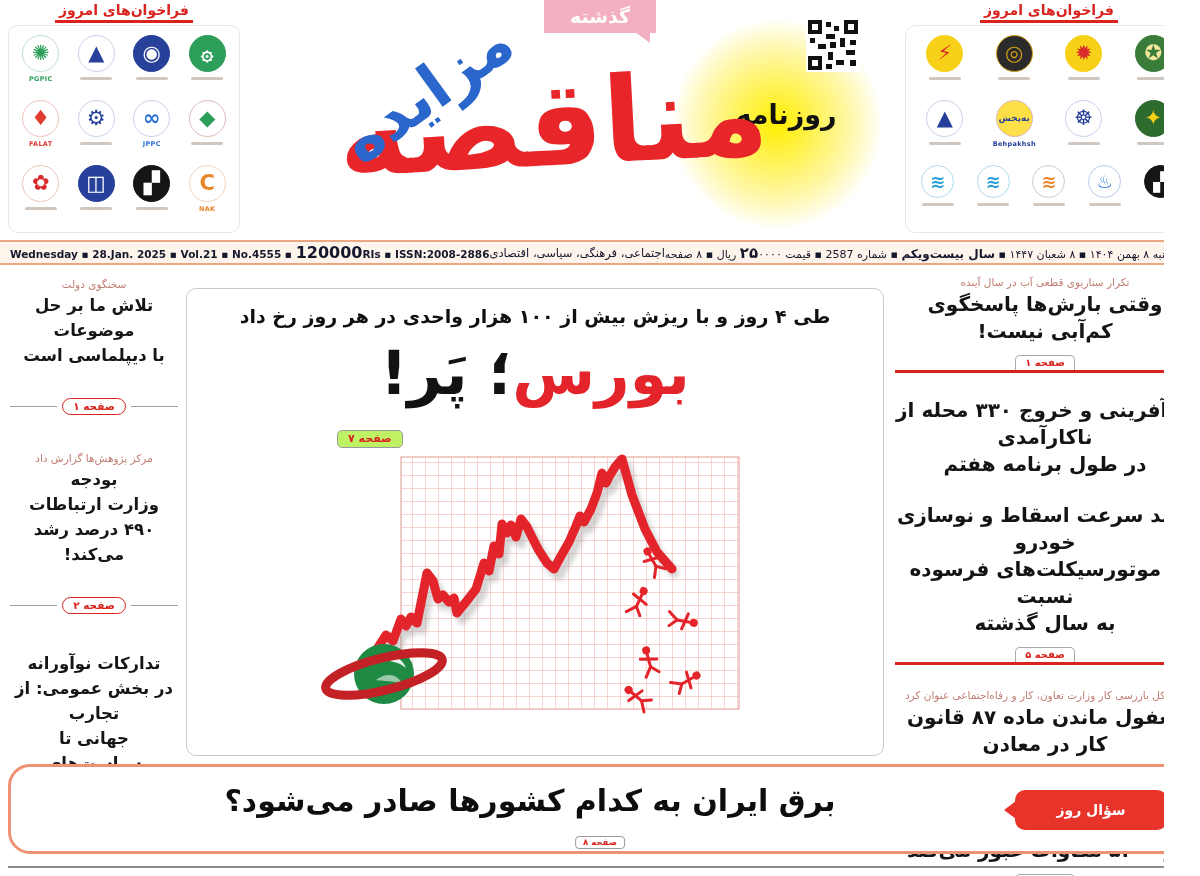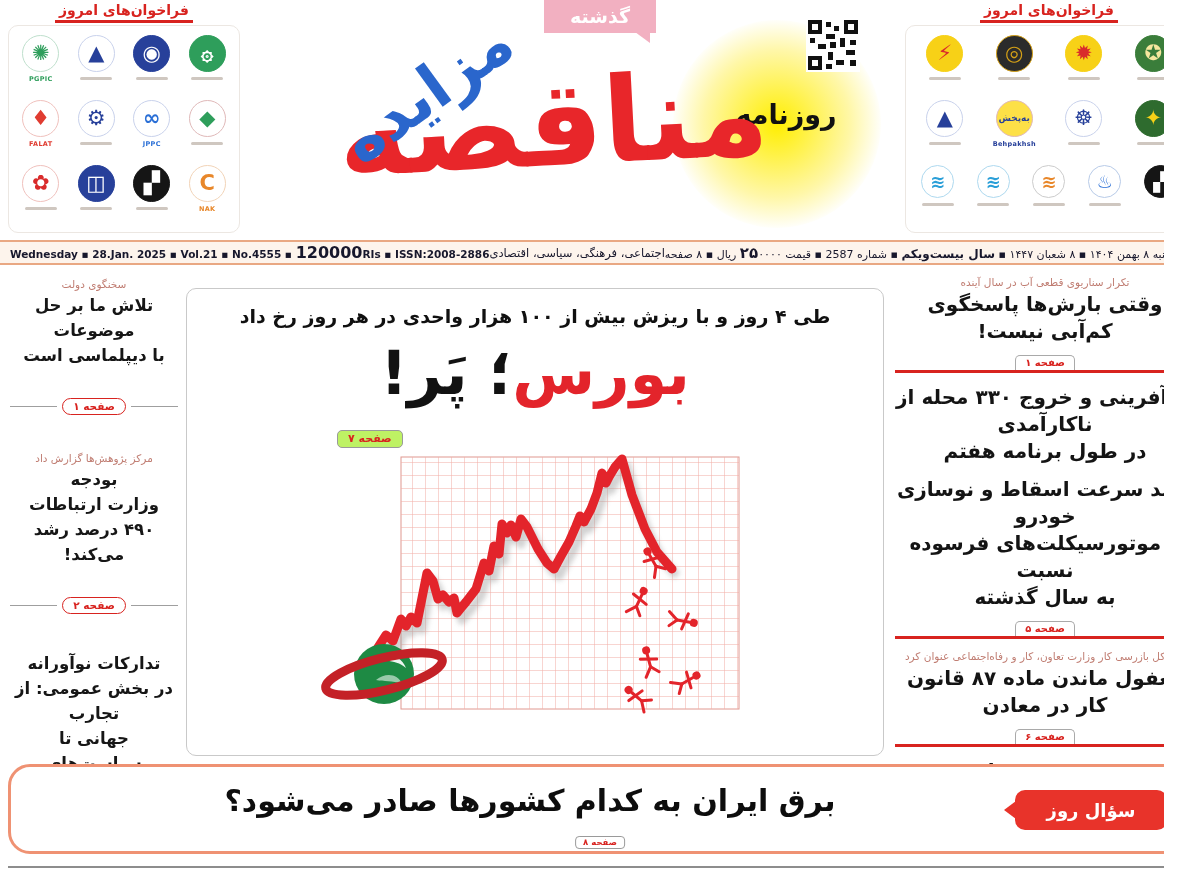--- a/index.html
+++ b/index.html
@@ -47,21 +47,21 @@
   .info-fa { direction:rtl; font-size:11px; white-space:nowrap; }
   .info-fa .byear { font-weight:bold; font-size:12px; }
   .info-fa .pbig { font-weight:bold; font-size:15px; }
 
   
   .col { position:absolute; direction:rtl; }
   #col-left  { left:10px; top:278px; width:168px; }
   #col-right { left:895px; top:276px; width:300px; }
   .news { text-align:center; }
   #col-left .news { margin-bottom:36px; }
-  #col-right .news { margin-bottom:11px; }
+  #col-right .news { margin-bottom:24px; }
   .kicker { font-size:10.5px; color:#c07d72; margin-bottom:3px; }
   #col-left .headline { font-size:16.5px; font-weight:bold; color:#161616; line-height:25px; }
   #col-right .headline { font-size:20px; font-weight:bold; color:#141414; line-height:27px; }
   .news.muted .headline { color:#525252; }
   
   #col-left .badge-row { display:flex; align-items:center; margin-top:28px; height:20px; }
   #col-left .badge-row:before, #col-left .badge-row:after { content:""; flex:1; height:1px; background:#9f9f9f; }
   #col-left .page-badge { border:1.5px solid #d8231f; color:#d8231f; border-radius:9px; font-size:10.5px; font-weight:bold;
                           padding:1px 10px 2px; margin:0 5px; background:#fff; white-space:nowrap; }
   
@@ -81,21 +81,21 @@
   .main-page-badge { position:absolute; left:150px; top:141px; border:1px solid #9a9a9a; border-radius:5px;
                      color:#d8231f; font-size:11px; font-weight:bold; padding:1px 10px 2px; direction:rtl; background:#bef264; }
   #chart { position:absolute; left:4px; bottom:6px; }
 
   
   .banner { position:absolute; left:8px; top:764px; width:1184px; height:90px; border:3.5px solid #ef9273;
             border-radius:22px; background:#fff; }
   .banner-headline { position:absolute; left:60px; right:200px; top:16px; text-align:center; direction:rtl;
                      font-size:30px; font-weight:bold; color:#0d0d0d; }
   .banner-badge { position:absolute; right:22px; top:23px; width:152px; height:40px; background:#e8332a; color:#fff;
-                  border-radius:10px; font-size:18px; font-weight:bold; display:flex; align-items:center; justify-content:center;
+                  border-radius:10px; font-size:14px; font-weight:bold; display:flex; align-items:center; justify-content:center;
                   direction:rtl; }
   .banner-badge:before { content:""; position:absolute; left:-11px; top:50%; transform:translateY(-50%);
                          border-right:12px solid #e8332a; border-top:9px solid transparent; border-bottom:9px solid transparent; }
   .banner-page { position:absolute; left:50%; transform:translateX(-50%); bottom:2px; border:1px solid #9a9a9a;
                  border-radius:4px; color:#d8231f; font-size:8.5px; font-weight:bold; padding:0 7px 1px; direction:rtl; background:#fff; }
   .footer-rule { position:absolute; left:8px; top:866px; width:1184px; border-top:2px solid #8d8d8d; }
 </style>
 </head>
 <body>
 

